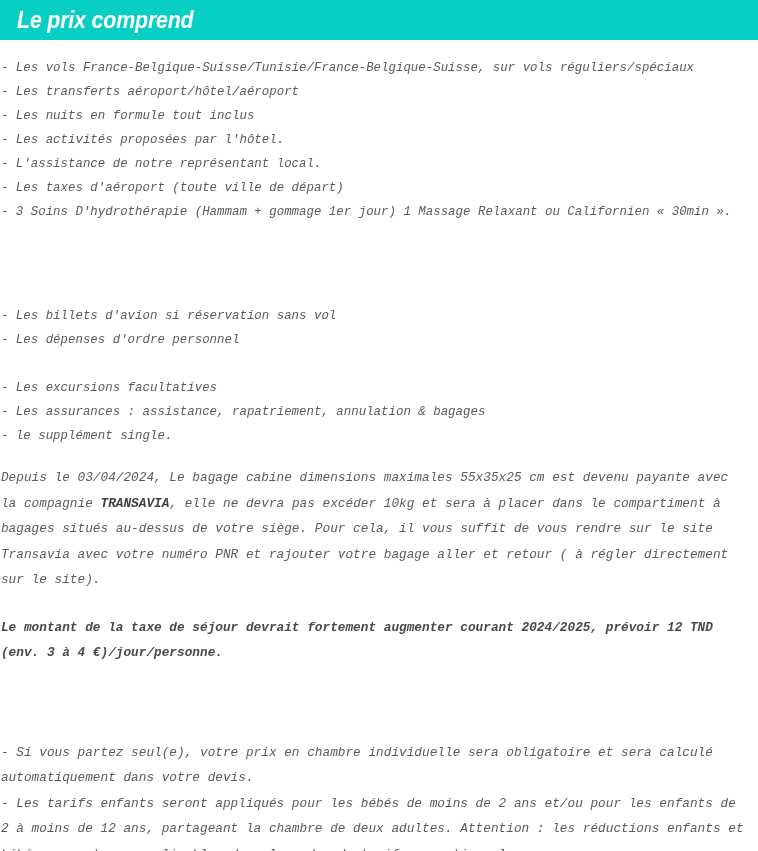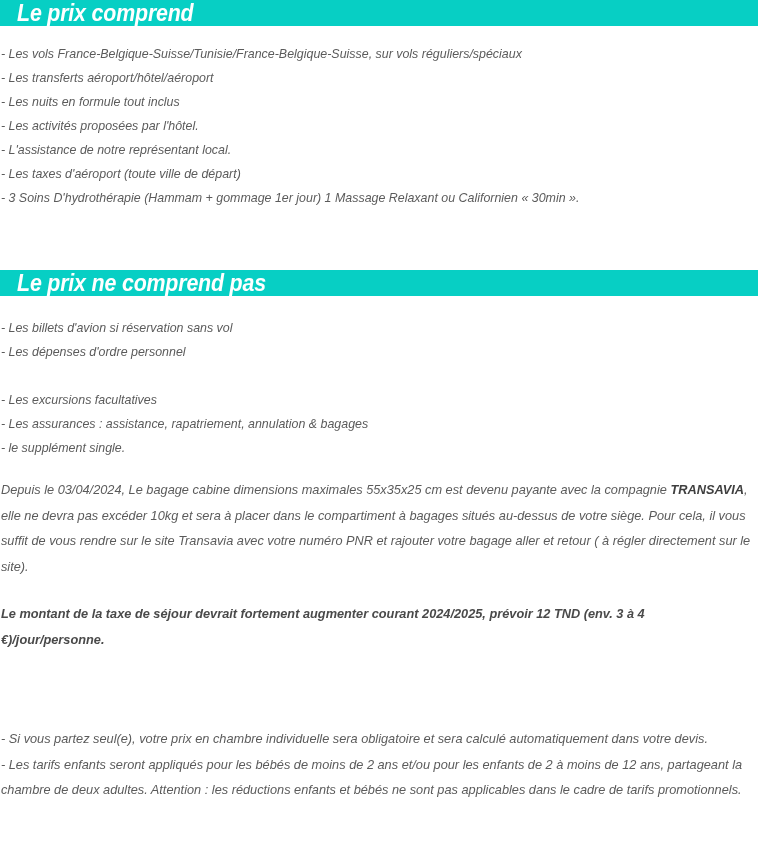--- a/index.html
+++ b/index.html
@@ -18,41 +18,42 @@
   .page {
     width: 758px;
     position: relative;
   }
 
   
   .section-bar {
     width: 100%;
     box-sizing: border-box;
     background: #07cfc4;
-    height: 26px;
+    height: 40px;
     display: flex;
     align-items: center;
     padding: 0 0 0 17px;
   }
   .section-bar .bar-title {
     color: #ffffff;
     font-family: "Liberation Sans Narrow", "Liberation Sans", sans-serif;
     font-style: italic;
     font-weight: bold;
     font-size: 23px;
     line-height: 23px;
     letter-spacing: -0.2px;
     transform: scaleX(0.93);
     transform-origin: left center;
     white-space: nowrap;
   }
 
   
   .body-block {
     padding: 0 10px 0 0;
+    font-family: Liberation Mono, monospace;
   }
   .line {
     font-style: italic;
     font-size: 13.5px;
     line-height: 24px;
     color: #5b5b5b;
     transform: scaleX(0.92);
     transform-origin: left center;
     white-space: nowrap;
     padding-left: 1px;
@@ -107,23 +108,20 @@
     <div class="line">- Les transferts aéroport/hôtel/aéroport</div>
     <div class="line">- Les nuits en formule tout inclus</div>
     <div class="line">- Les activités proposées par l'hôtel.</div>
     <div class="line">- L'assistance de notre représentant local.</div>
     <div class="line">- Les taxes d'aéroport (toute ville de départ)</div>
     <div class="line">- 3 Soins D'hydrothérapie (Hammam + gommage 1er jour) 1 Massage Relaxant ou Californien « 30min ».</div>
   </div>
 
   <div class="spacer-2"></div>
 
-  <div class="section-bar">
-    <span class="bar-title">Le prix ne comprend pas</span>
-  </div>
 
   <div class="spacer-3"></div>
 
   <div class="body-block">
     <div class="line">- Les billets d'avion si réservation sans vol</div>
     <div class="line">- Les dépenses d'ordre personnel</div>
     <div class="line blank"></div>
     <div class="line">- Les excursions facultatives</div>
     <div class="line">- Les assurances : assistance, rapatriement, annulation &amp; bagages</div>
     <div class="line">- le supplément single.</div>

